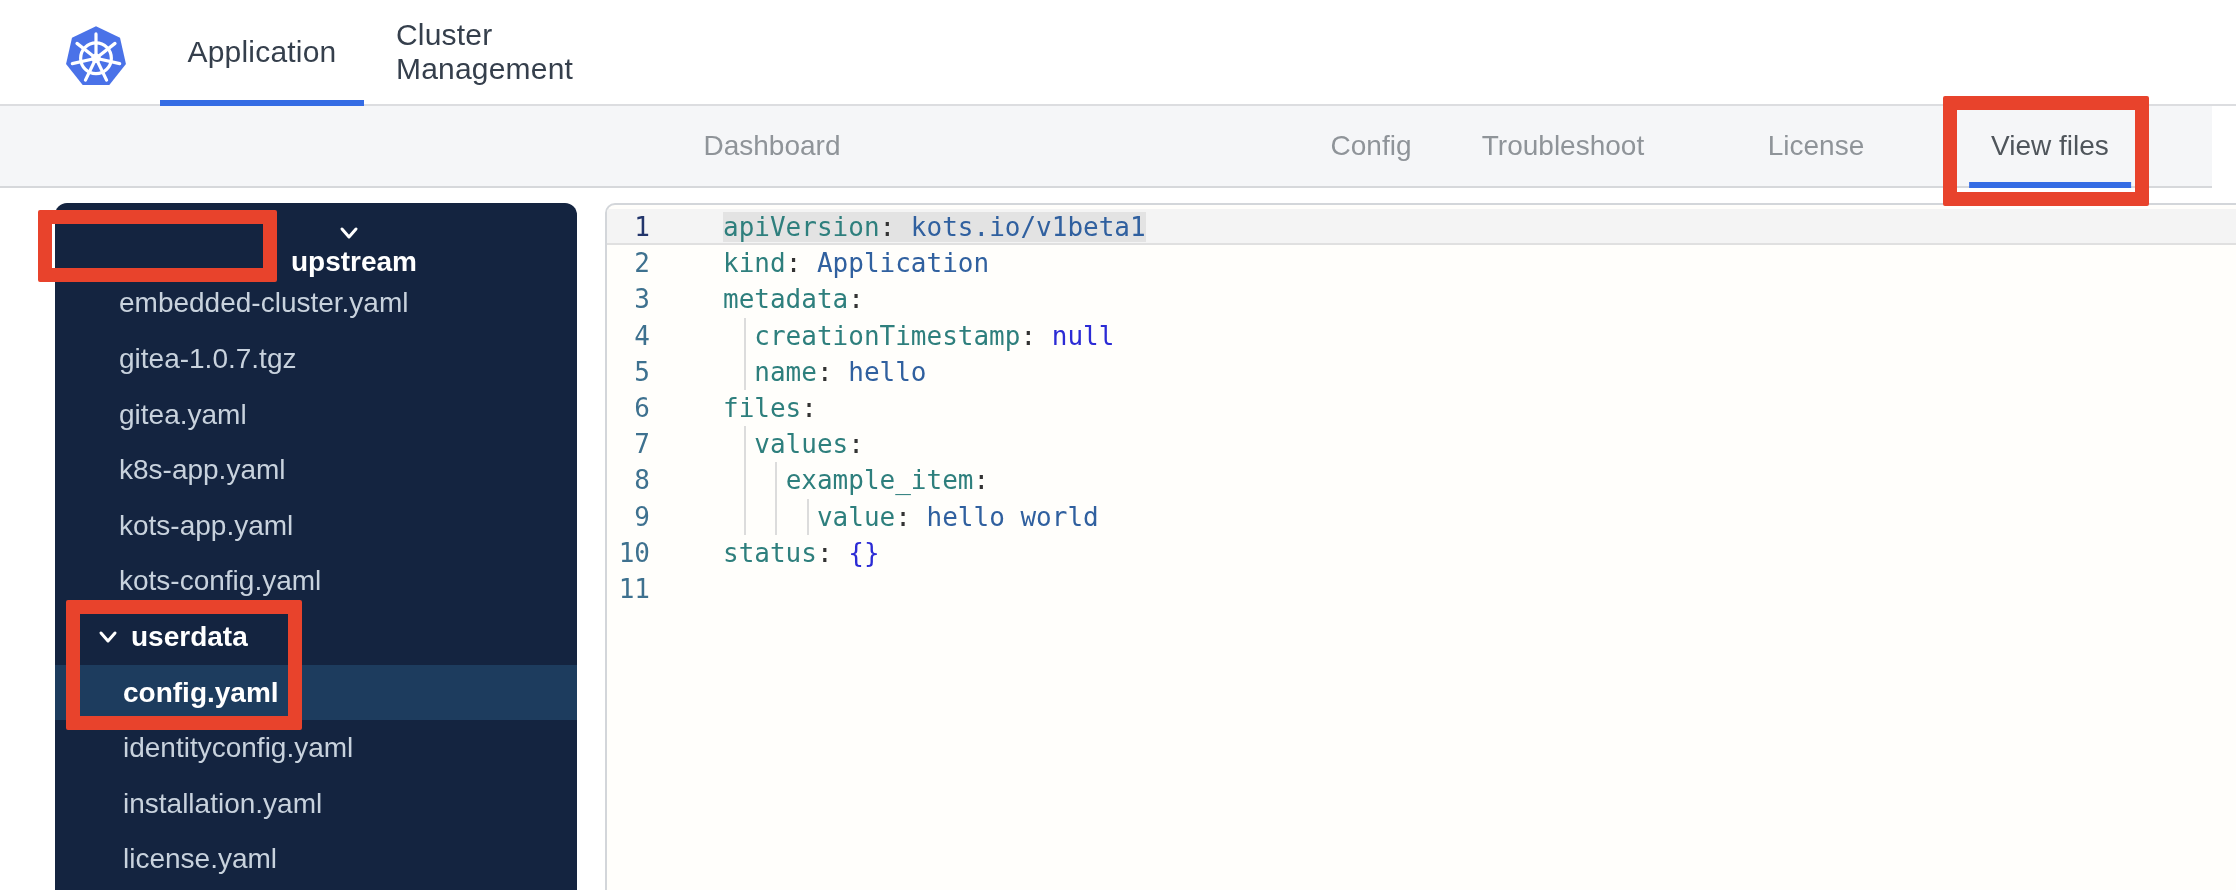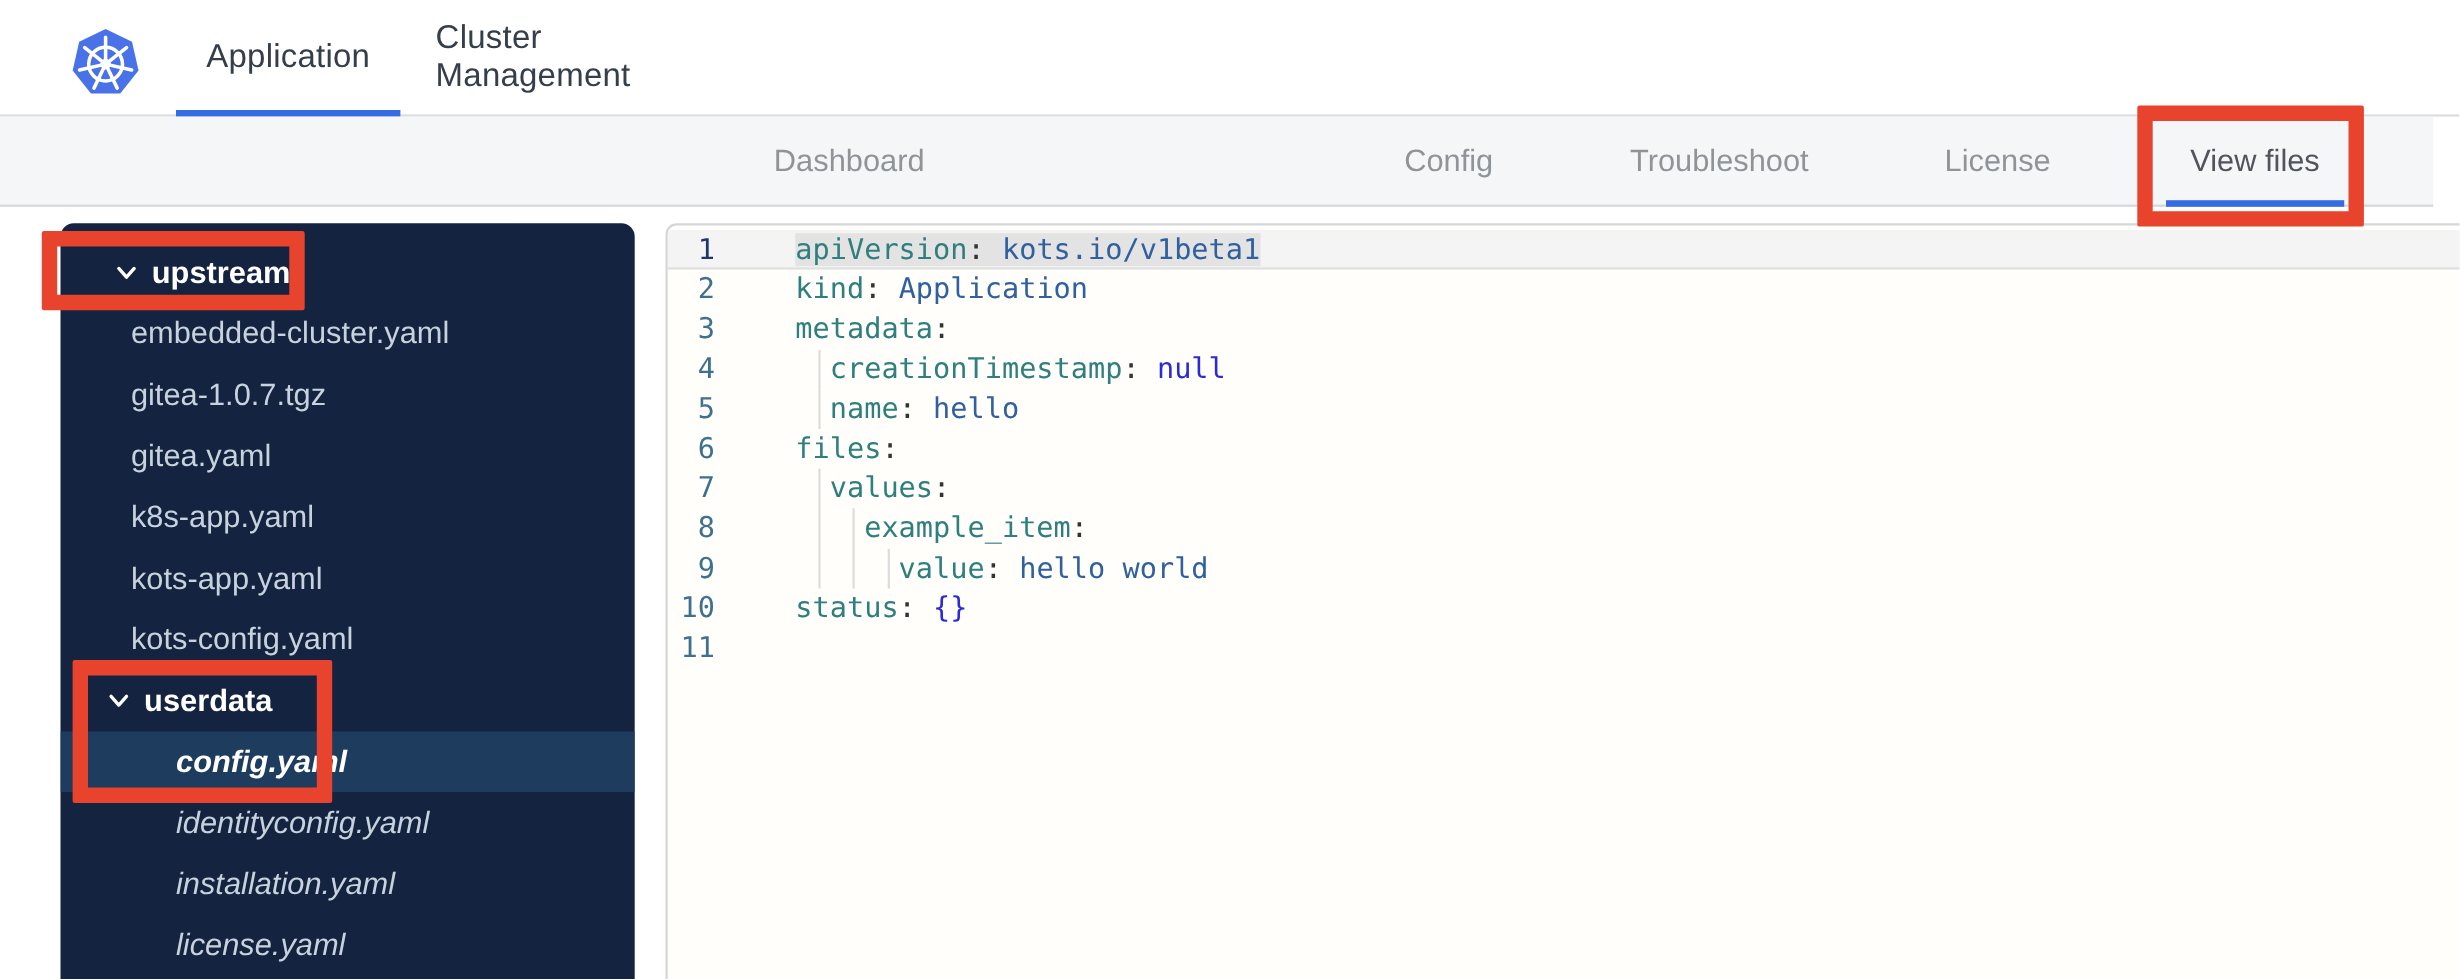--- a/index.html
+++ b/index.html
@@ -26,33 +26,33 @@
   .ptab{position:absolute;top:0;height:104px;display:flex;align-items:center;justify-content:center;
         font-size:30px;font-weight:500;color:#353F4C;letter-spacing:.2px;cursor:pointer;}
   .ptab-0{left:160px;width:204px;}
   .ptab-1{left:396px;width:268px;}
   .ptab-underline{position:absolute;left:0;bottom:-2px;width:100%;height:6px;background:var(--accent);}
   
   .app-nav{position:absolute;left:0;top:106px;width:2212px;height:80px;background:#F5F6F8;border-bottom:2px solid #D6D8DB;}
   .stab{position:absolute;top:0;height:80px;transform:translateX(-50%);display:flex;align-items:center;
         font-size:28px;color:#8F9499;cursor:pointer;white-space:nowrap;}
   .stab.active{color:#4F555B;}
-  .stab-0{left:772px;}  .stab-1{left:1053px;} .stab-2{left:1317px;justify-content:flex-end;}
+  .stab-0{left:772px;}  .stab-1{left:1053px;} .stab-2{left:1371px;justify-content:flex-end;}
   .stab-3{left:1563px;} .stab-4{left:1816px;} .stab-5{left:2050px;}
   .stab-underline{position:absolute;left:50%;bottom:-2px;transform:translateX(-50%);width:162px;height:6px;background:var(--accent);}
   
   .sidebar{position:absolute;left:55px;top:203px;width:522px;height:700px;background:var(--sidebar-bg);
            border-radius:12px 12px 0 0;overflow:hidden;padding-top:17px;box-sizing:border-box;}
   .tree-row{height:55.6px;display:flex;align-items:center;font-size:28px;color:var(--sidebar-file);cursor:pointer;white-space:nowrap;}
   .tree-row.folder{color:#ffffff;font-weight:bold;}
   .tree-row.selected{background:var(--sidebar-sel);color:#ffffff;font-weight:bold;}
-  .d0f{padding-left:47px;}      
+  .d0f{padding-left:76px;flex-direction:column;}      
   .d0{padding-left:64px;}       
   .d1f{padding-left:40px;}      
-  .d1{padding-left:105px;font-style:italic;}      
+  .d1{padding-left:68px;}      
   .chev{width:26px;height:26px;margin-right:10px;flex:0 0 auto;display:inline-block;}
   
   .code-panel{position:absolute;left:605px;top:203px;width:1645px;height:702px;background:#FFFEFB;
               border:2px solid #D3D6DA;border-radius:10px;box-sizing:border-box;padding-top:4px;overflow:hidden;}
   .code-row{display:flex;height:36.2px;line-height:36.2px;font-family:"DejaVu Sans Mono",monospace;font-size:26px;}
   .code-row.active-row{background:#F4F4F4;box-shadow:inset 0 -2px 0 #E0E0E0;}
   .gutter-cell{flex:0 0 56px;text-align:right;padding-right:13px;box-sizing:border-box;color:var(--gutter);user-select:none;}
   .active-row .gutter-cell{color:var(--gutter-active);}
   .code-text{position:relative;padding-left:60px;white-space:pre;}
   .guide{position:absolute;top:0;bottom:0;width:0;border-left:2px solid #DCDCDC;}

